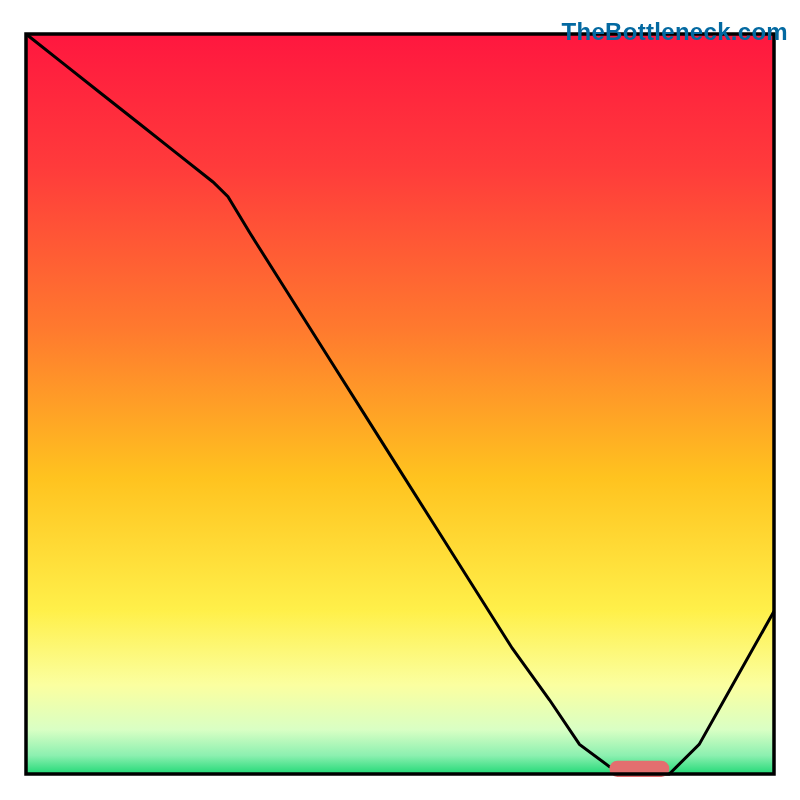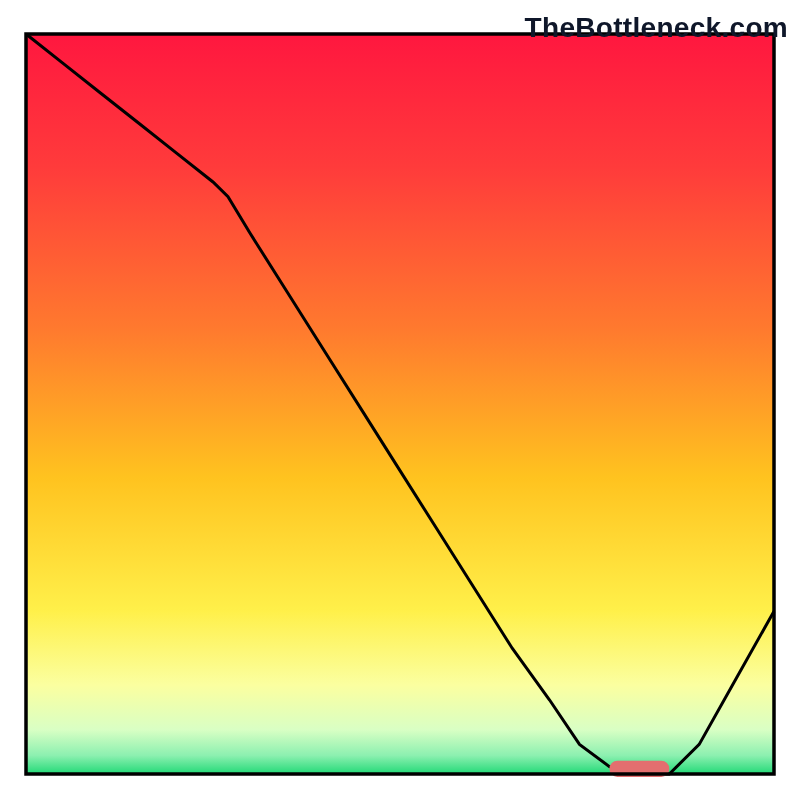--- a/index.html
+++ b/index.html
@@ -11,25 +11,25 @@
     background: #fff;
     font-family: Arial, Helvetica, sans-serif;
   }
   .chart-container {
     position: relative;
     width: 800px;
     height: 800px;
   }
   .watermark {
     position: absolute;
-    top: 12px;
+    top: 18px;
     right: 12px;
-    font-size: 28px;
+    font-size: 24px;
     font-weight: 600;
-    color: #0f172a;
+    color: #0369a1;
     letter-spacing: 0.3px;
   }
   svg {
     position: absolute;
     top: 0;
     left: 0;
   }
 </style>
 </head>
 <body>

